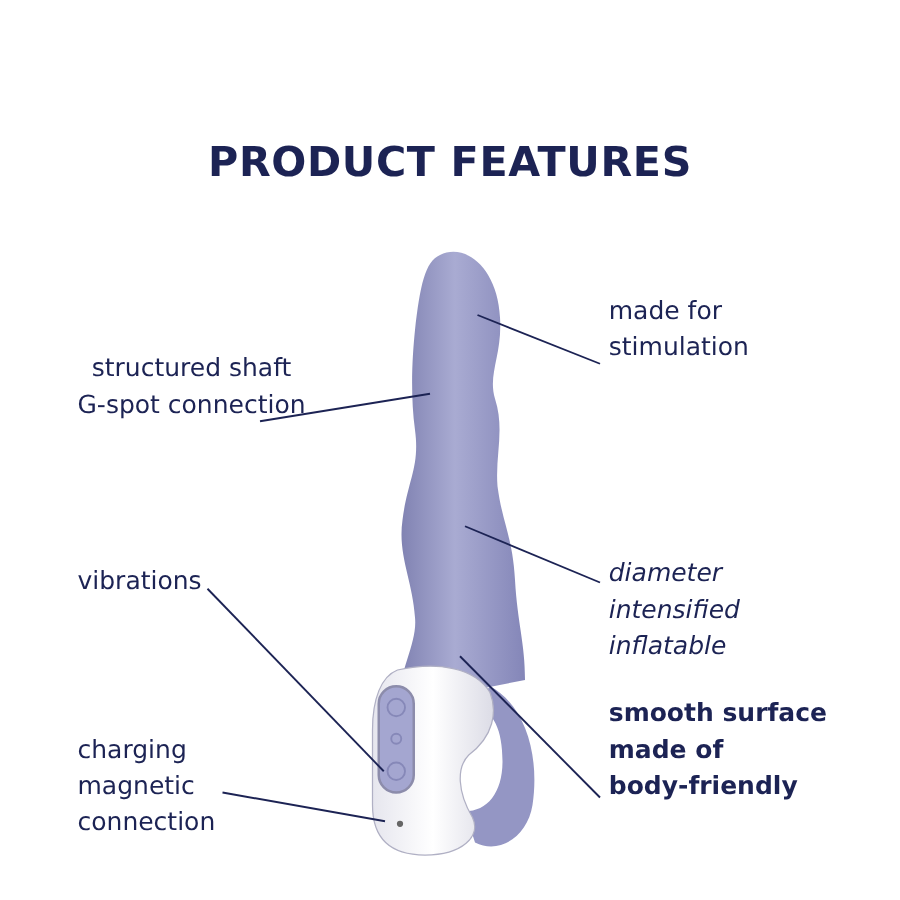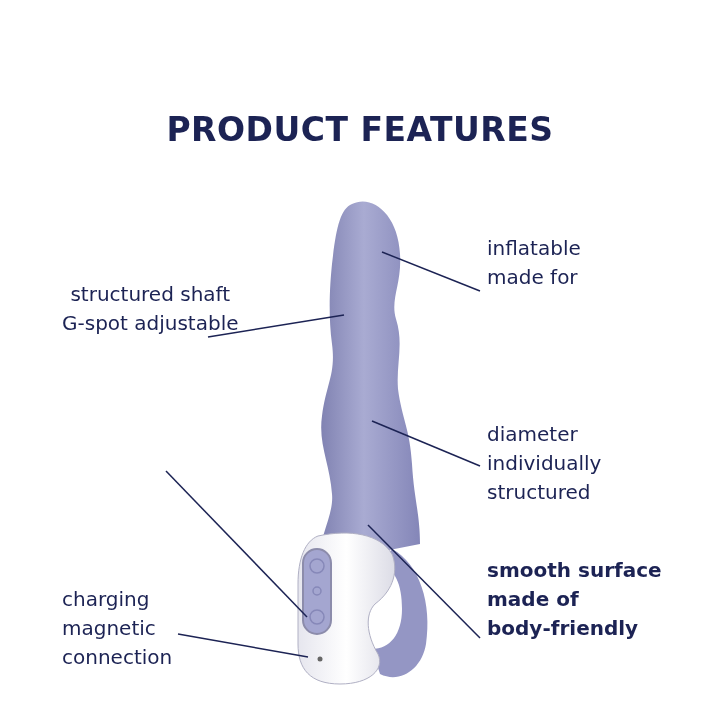--- a/index.html
+++ b/index.html
@@ -46,41 +46,42 @@
       <line x1="166" y1="427" x2="307" y2="573"></line>
       <line x1="178" y1="590" x2="308" y2="613"></line>
       <line x1="382" y1="208" x2="480" y2="247"></line>
       <line x1="372" y1="377" x2="480" y2="422"></line>
       <line x1="368" y1="481" x2="480" y2="594"></line>
     </g>
   </svg>
 
   <div class="label" style="left:62px; top:236px;text-align:center;">
     <span>structured shaft</span>
-    <span>G-spot adjustable</span>
+    <span>G-spot connection</span>
   </div>
 
   <div class="label" style="left:62px; top:406px;">
+    <span>vibrations</span>
   </div>
 
   <div class="label" style="left:62px; top:541px;">
     <span>charging</span>
     <span>magnetic</span>
     <span>connection</span>
   </div>
 
   <div class="label" style="left:487px; top:190px;">
-    <span>inflatable</span>
     <span>made for</span>
+    <span>stimulation</span>
   </div>
 
-  <div class="label" style="left:487px; top:376px;">
+  <div class="label" style="left:487px; top:400px;font-style:italic;">
     <span>diameter</span>
-    <span>individually</span>
-    <span>structured</span>
+    <span>intensified</span>
+    <span>inflatable</span>
   </div>
 
   <div class="label" style="left:487px; top:512px;font-weight:bold;">
     <span>smooth surface</span>
     <span>made of</span>
     <span>body-friendly</span>
   </div>
 </div>
 
 </body></html>

